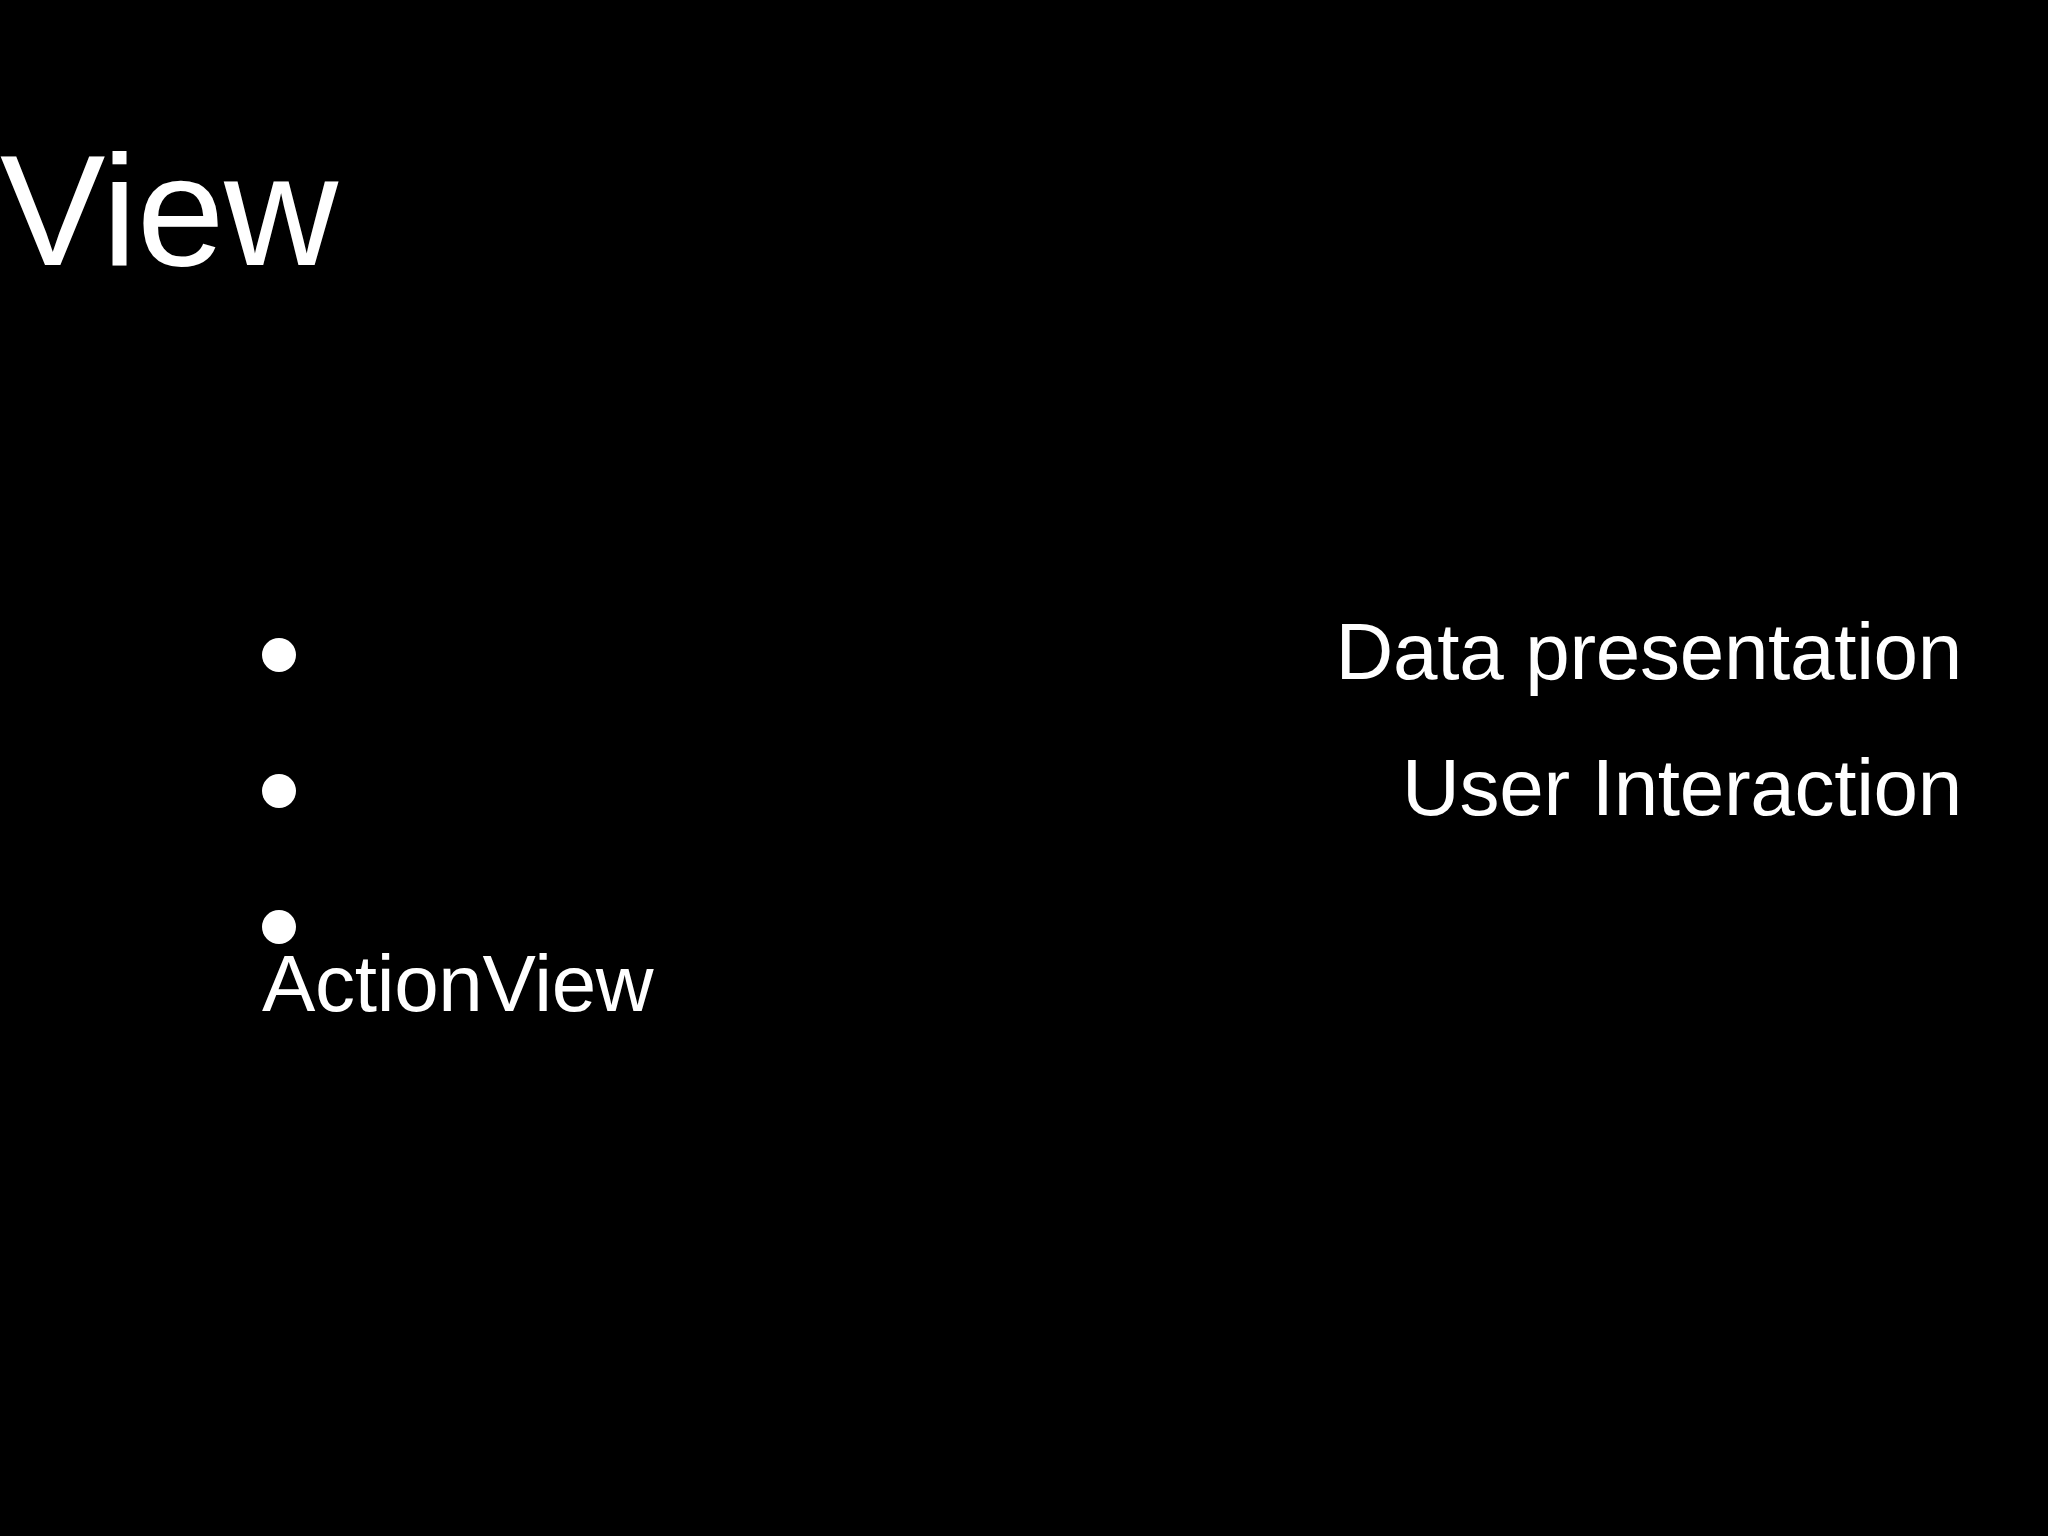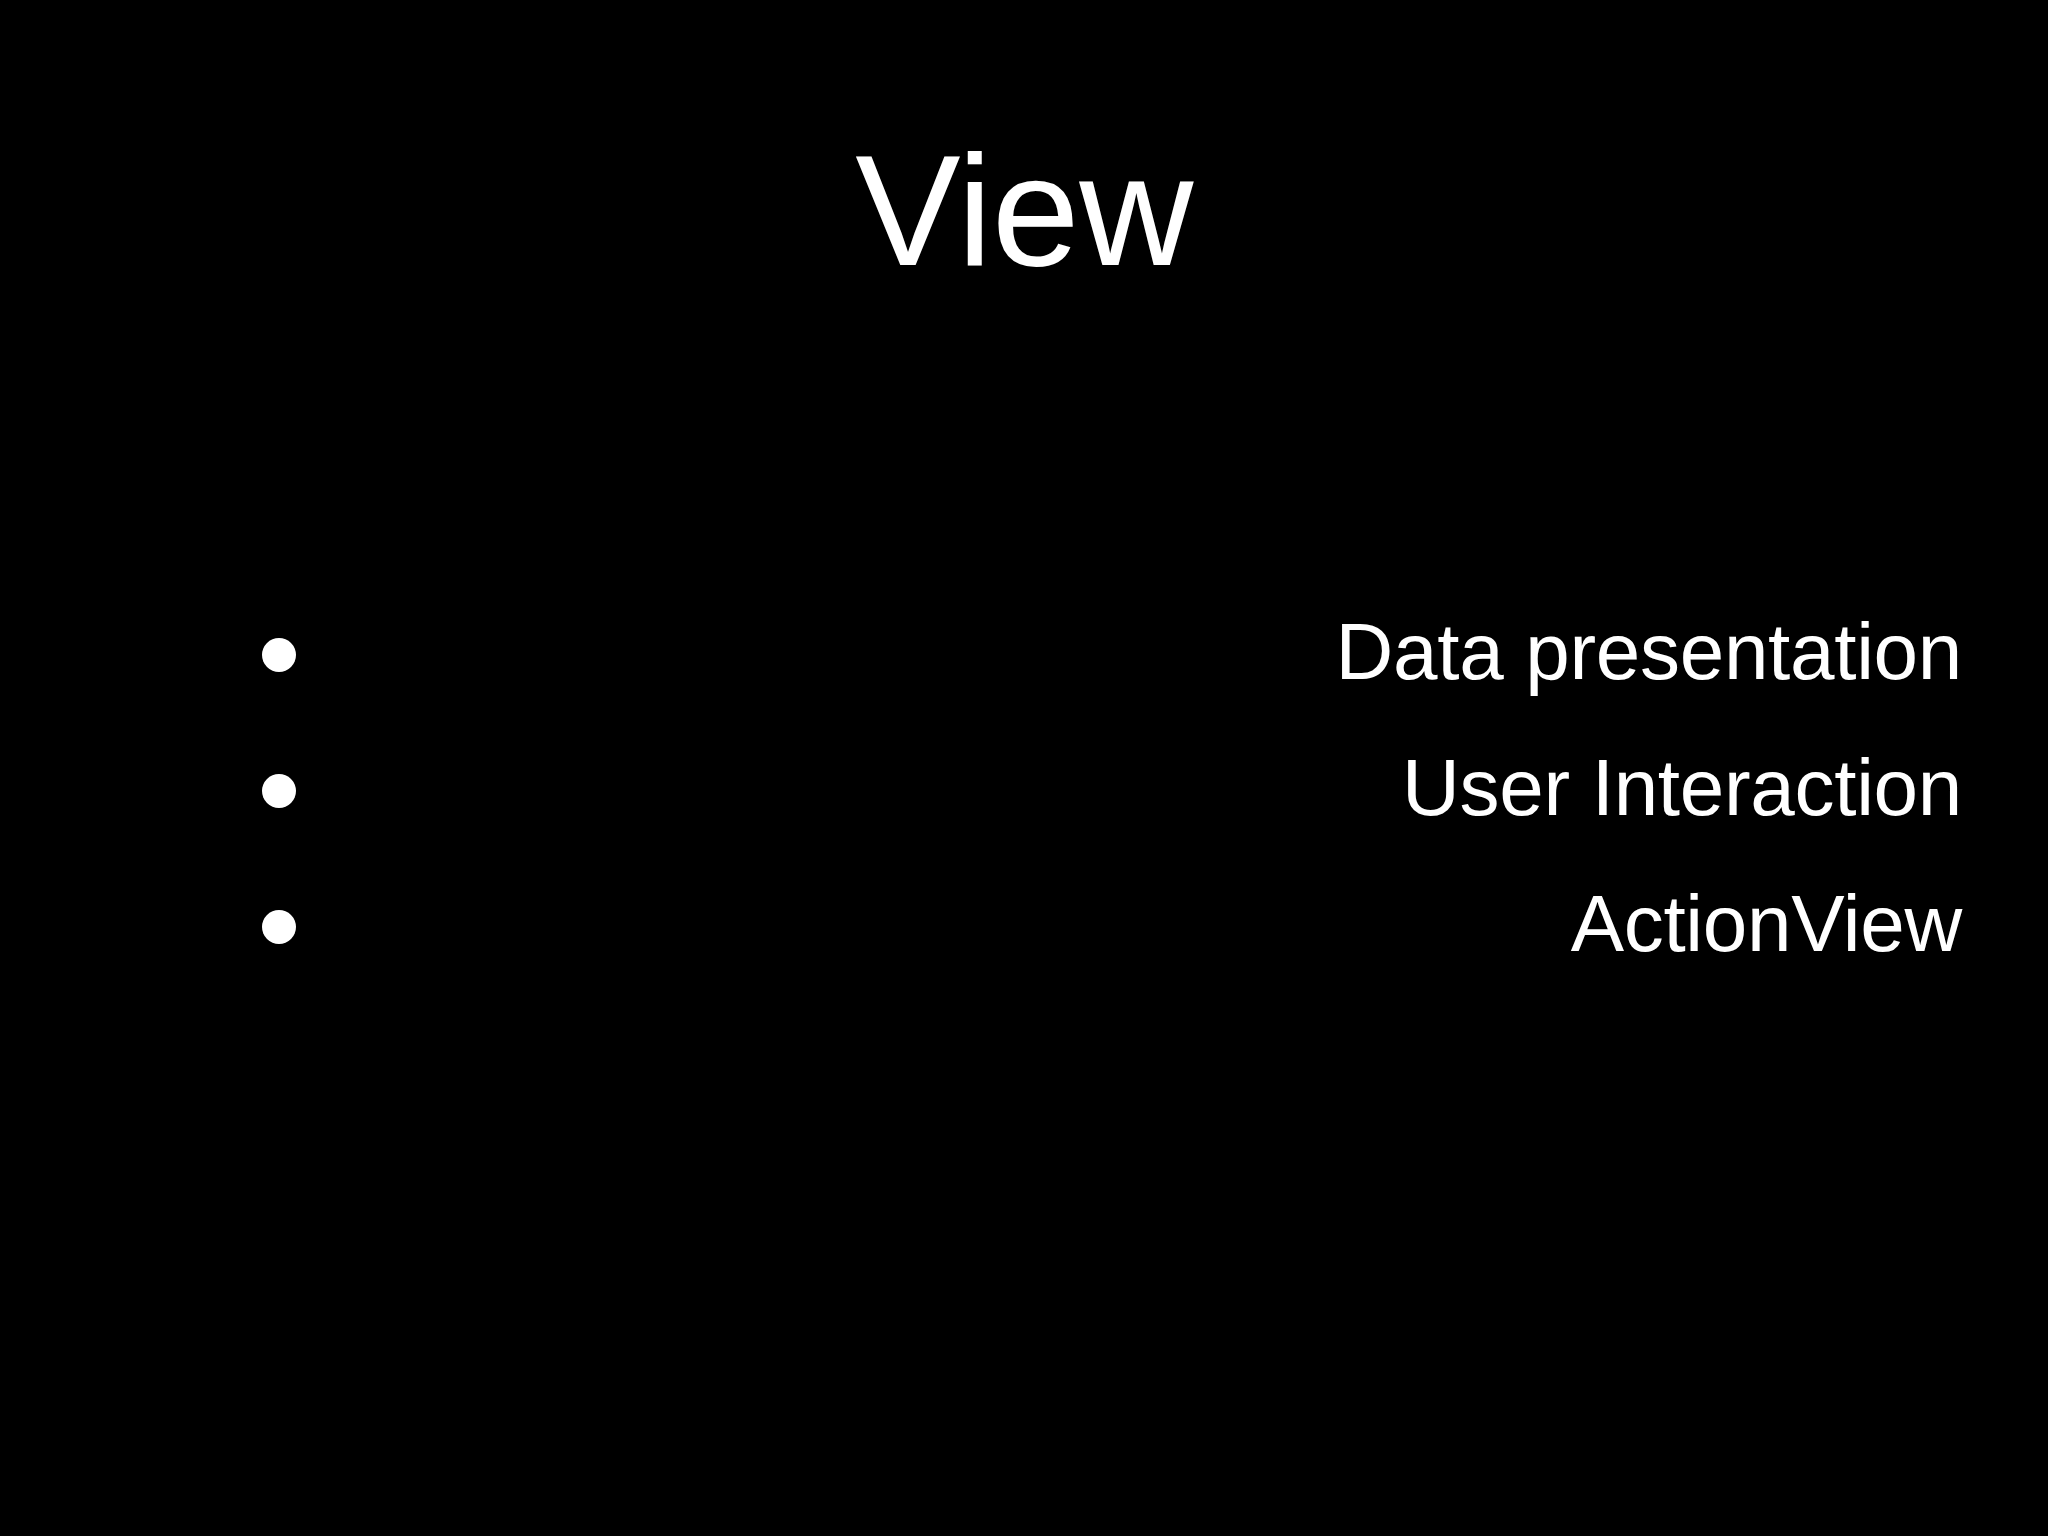--- a/index.html
+++ b/index.html
@@ -17,21 +17,21 @@
     font-family: "Liberation Sans", sans-serif;
     -webkit-font-smoothing: antialiased;
   }
 
   
   .slide-title {
     position: absolute;
     left: 0;
     top: 128px;
     width: 2048px;
-    text-align: center;
+    text-align: left;
     color: #ffffff;
     font-family: "Liberation Sans", sans-serif;
     font-size: 158px;
     font-weight: 400;
     line-height: 1.05;
     letter-spacing: -0.5px;
     white-space: nowrap;
   }
 
   
@@ -50,20 +50,21 @@
     display: flex;
     align-items: flex-start;
     min-height: 80px;
     margin: 0 0 56px 0;
     padding: 0;
     text-align: right;
   }
 
   .bullet-item:last-child {
     margin-bottom: 0;
+    flex-direction: column;
   }
 
   .bullet-marker {
     flex: 0 0 auto;
     width: 34px;
     height: 34px;
     border-radius: 50%;
     background: #ffffff;
     margin-top: 26px;
     margin-right: 54px;

